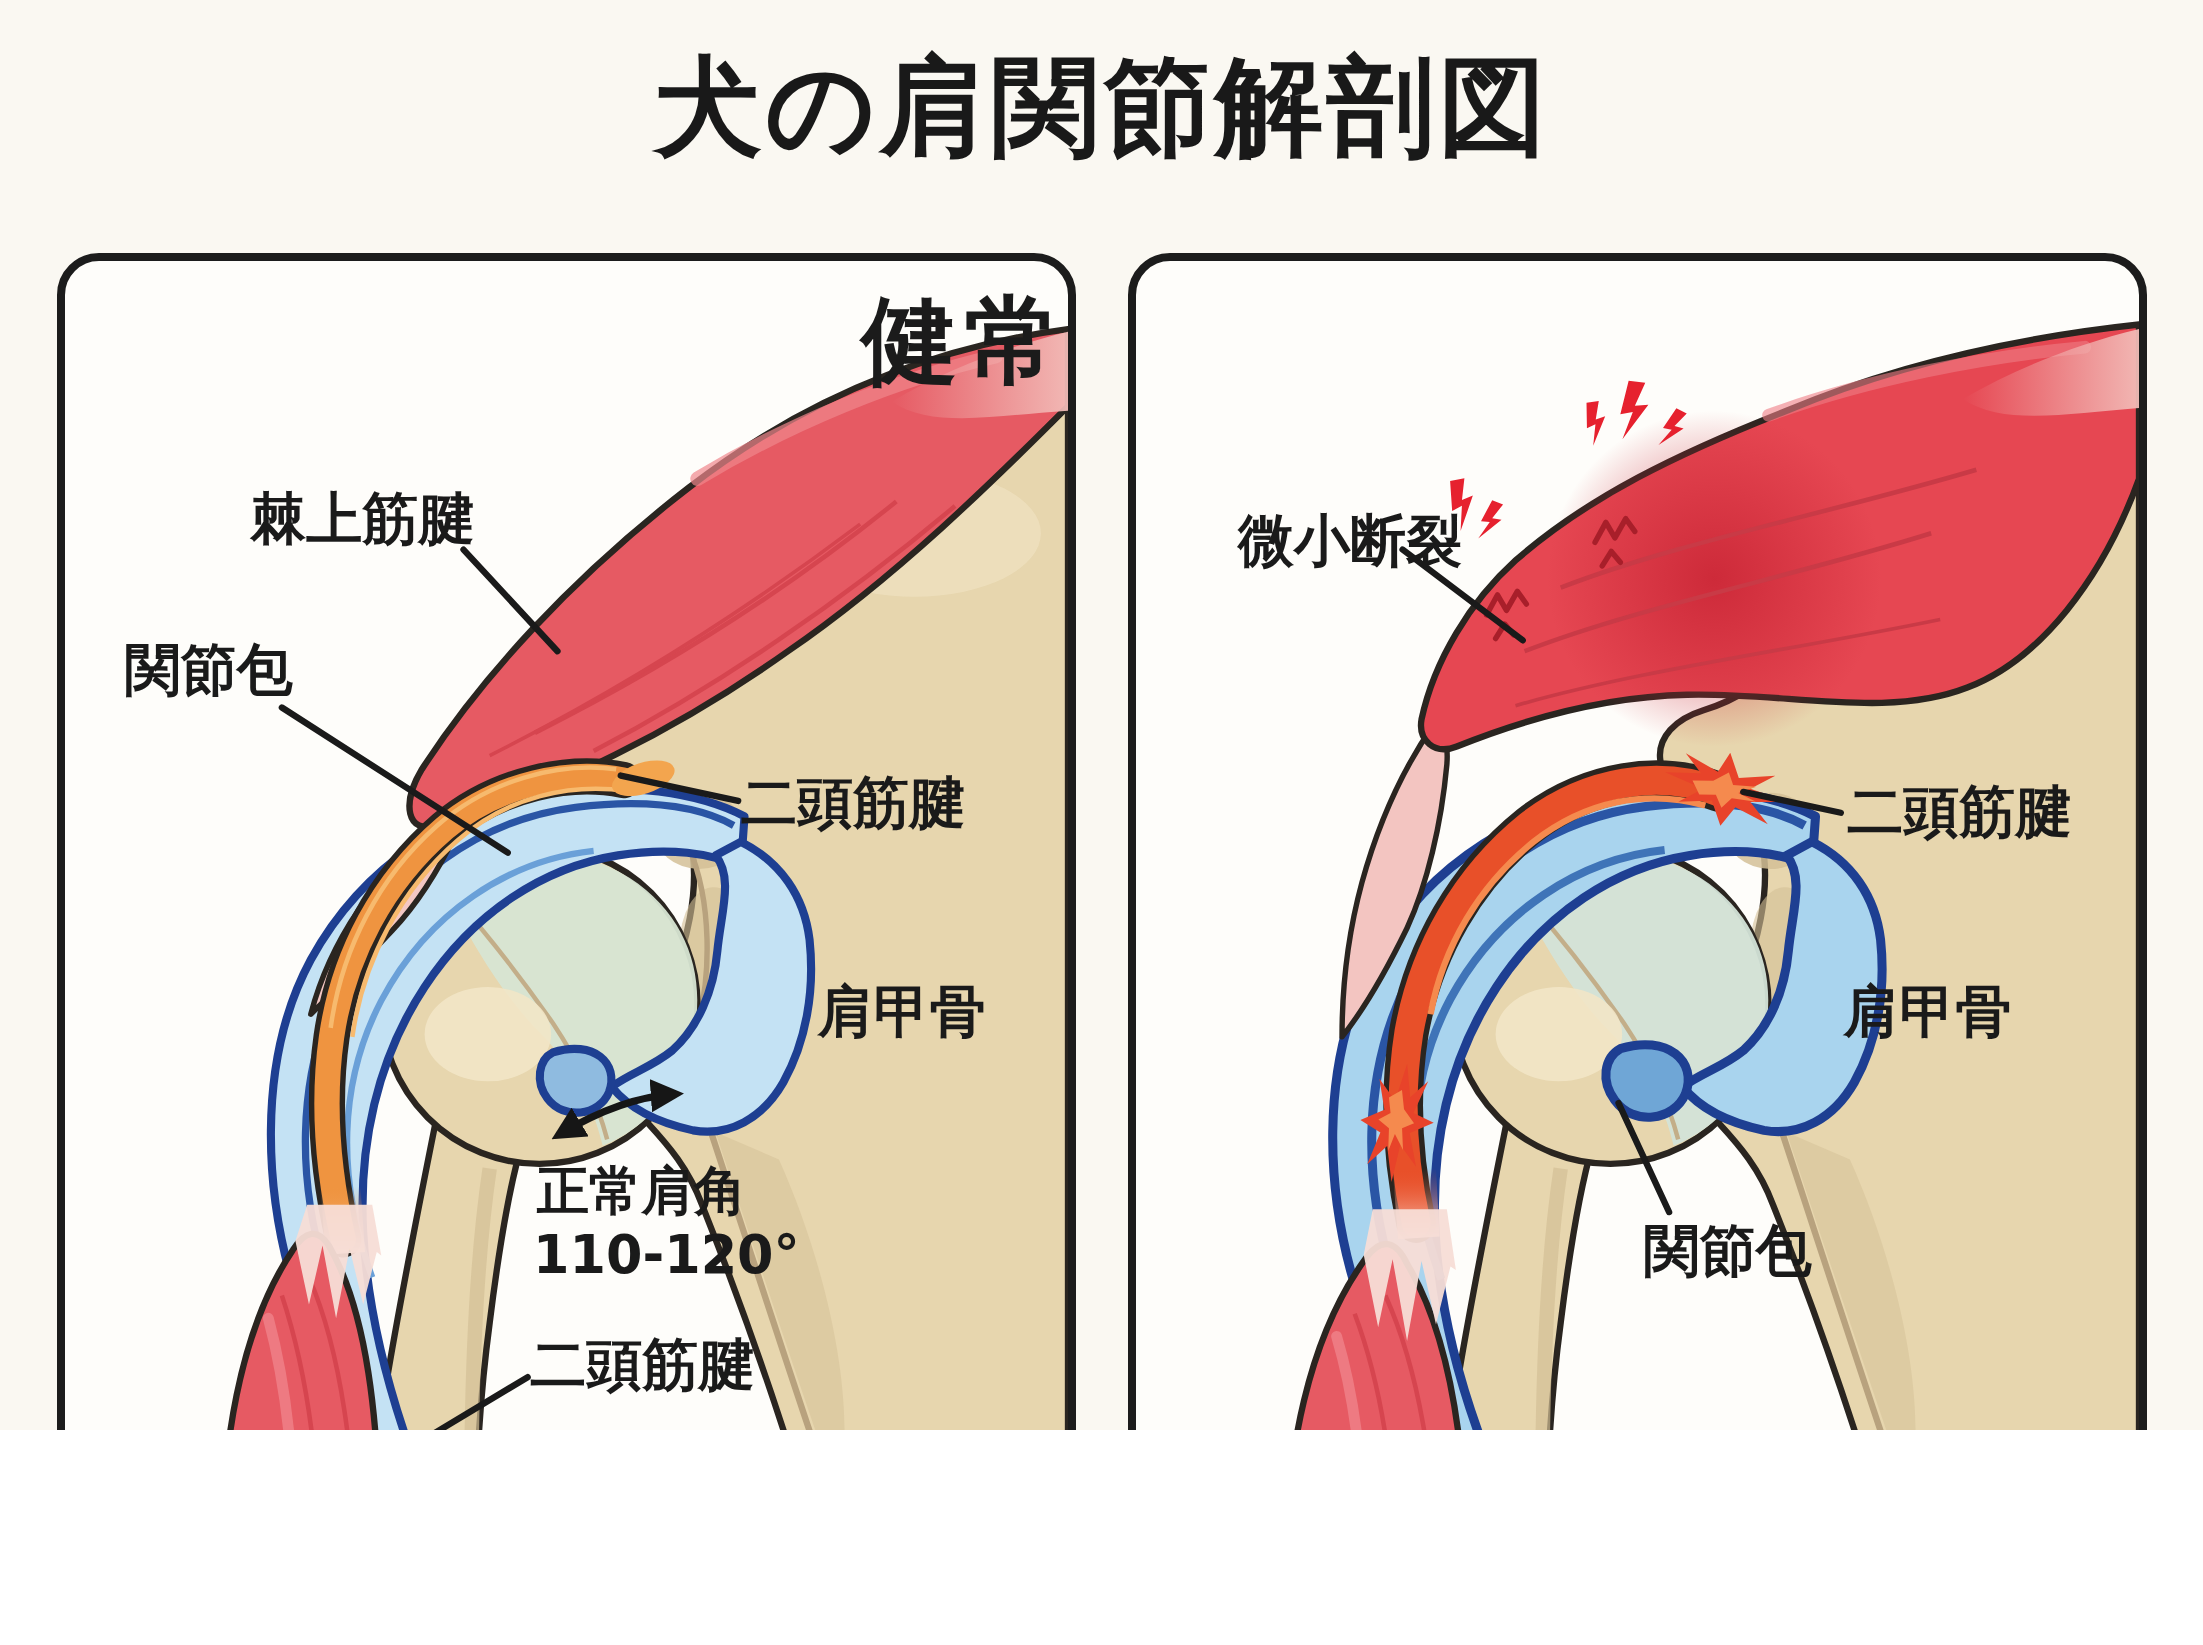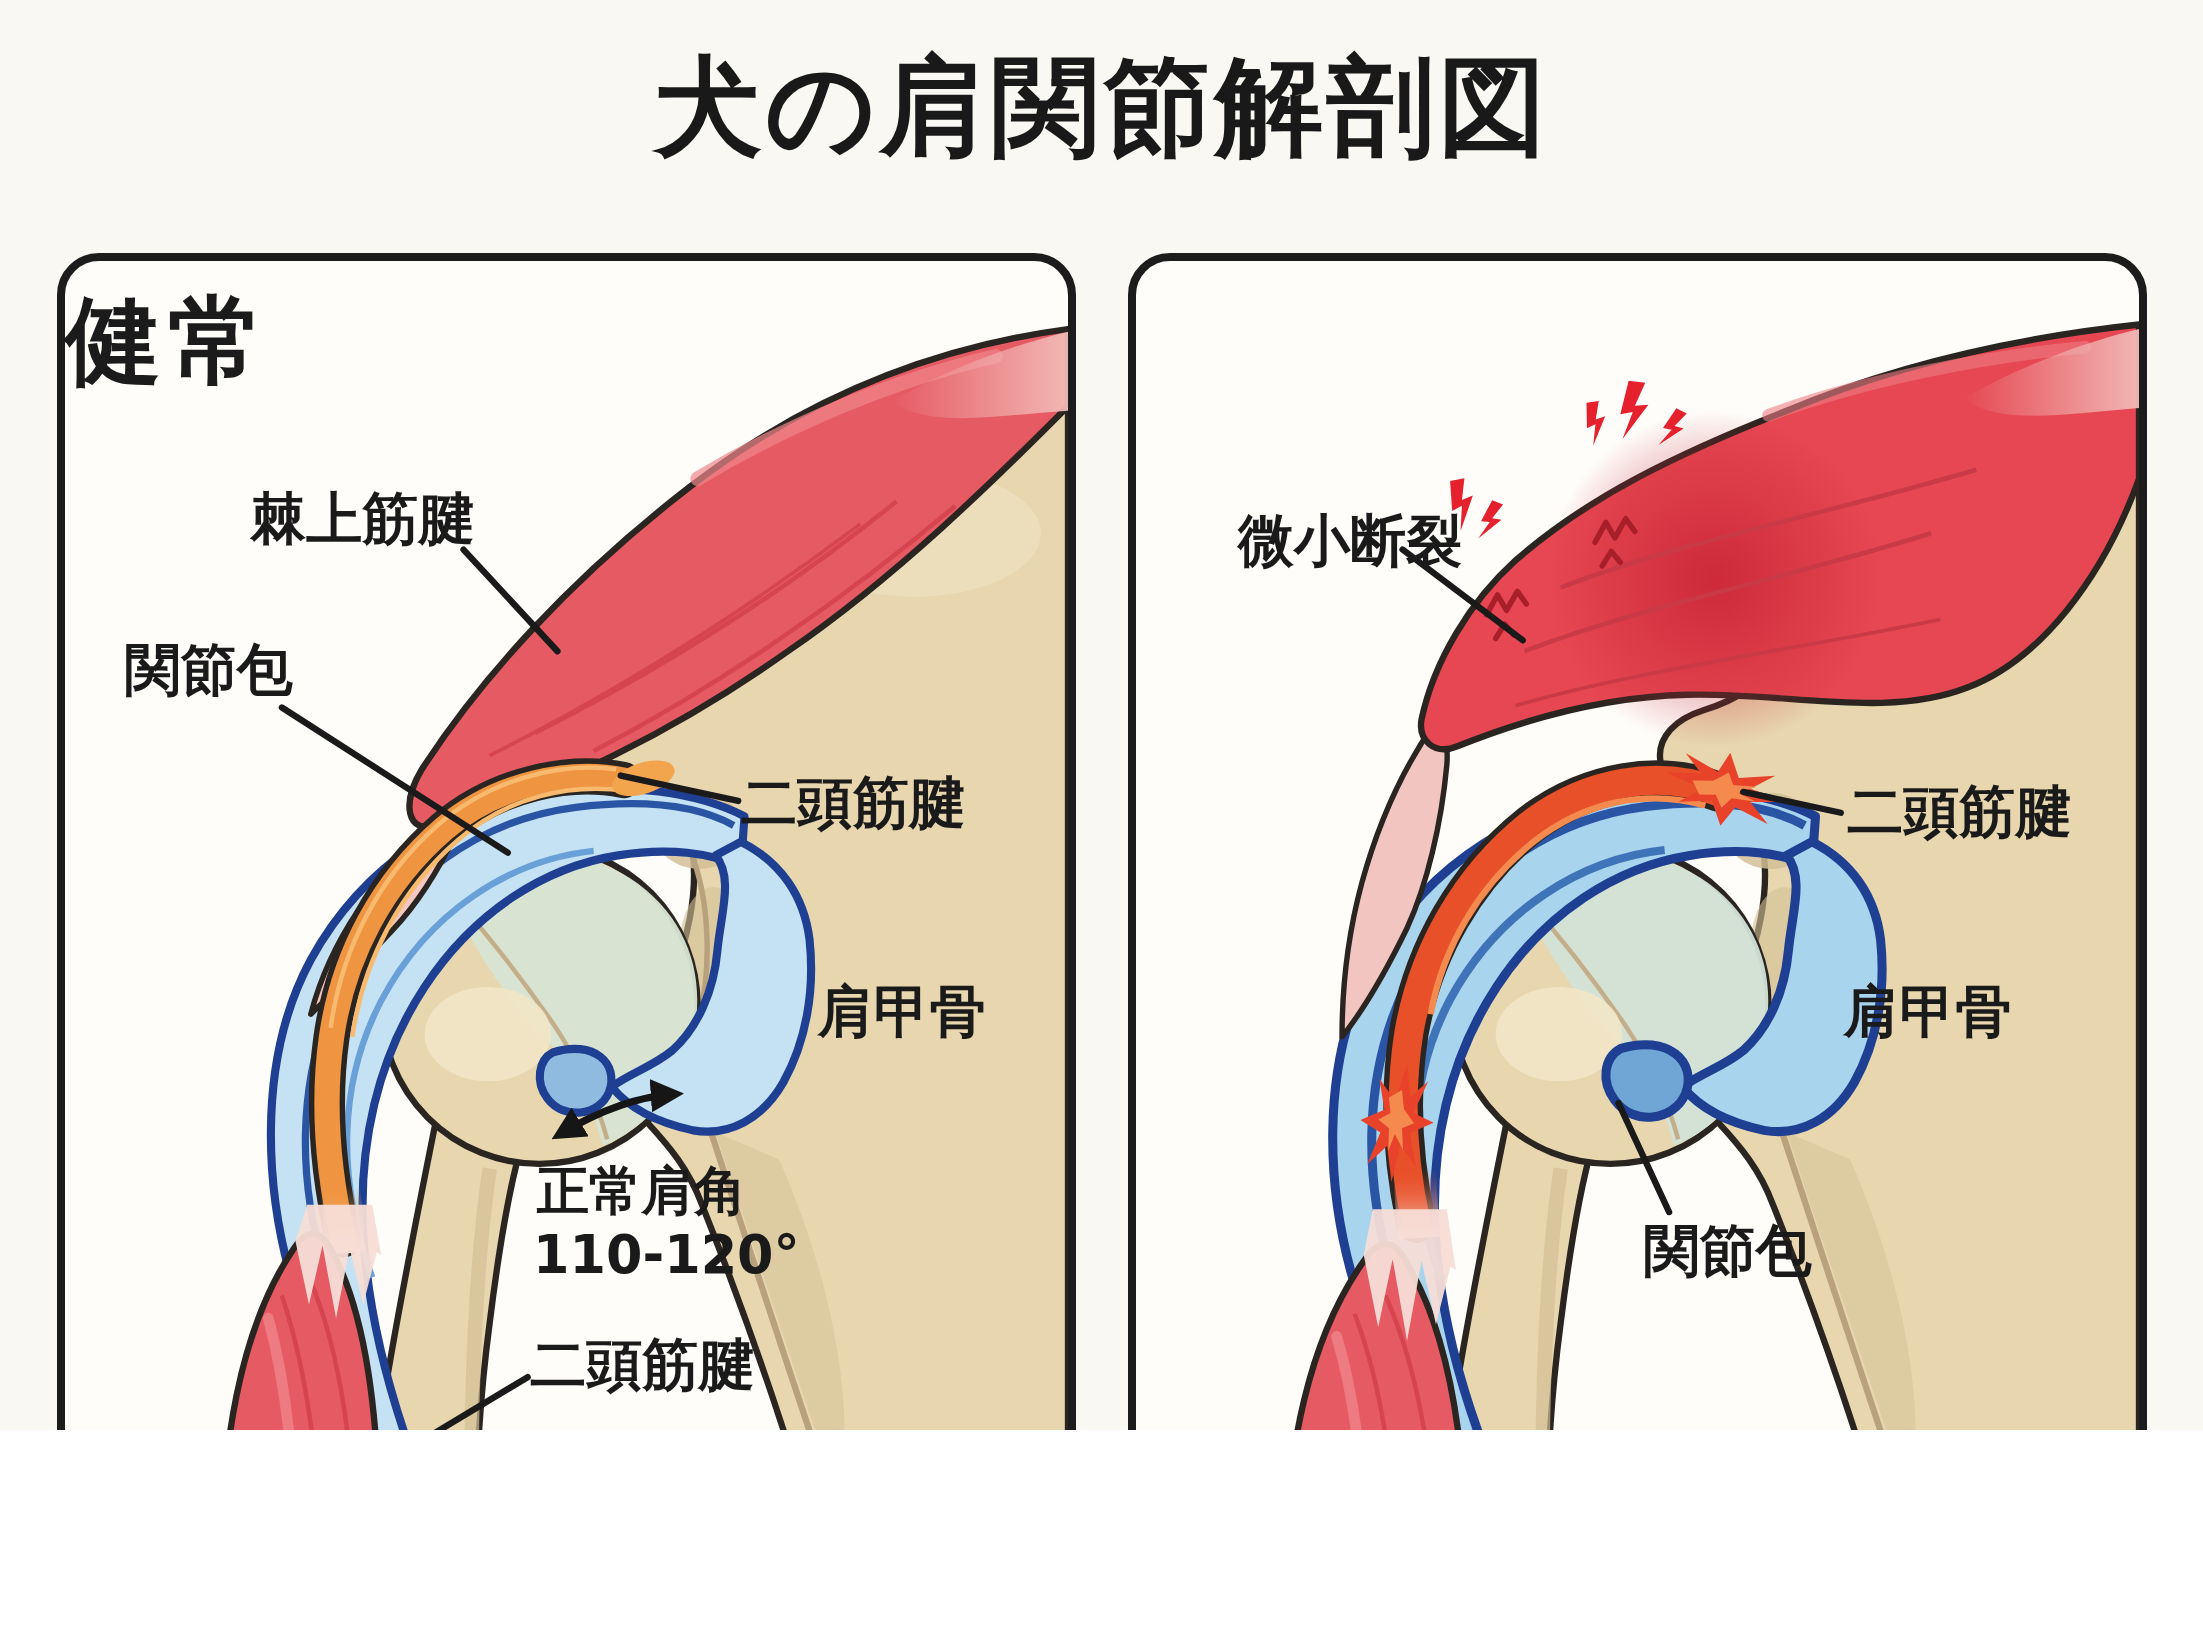--- a/index.html
+++ b/index.html
@@ -15,21 +15,21 @@
   }
   .panel{
     position:absolute;top:253px;width:1019px;height:1350px;
     background:#fefdfa;border:8.3px solid #1c1c1c;border-radius:42px;
     box-sizing:border-box;overflow:hidden;
   }
   .panel.left{left:57px;}
   .panel.right{left:1128px;}
   .panel-heading{
     position:absolute;top:16.5px;left:0;right:0;z-index:2;
-    text-align:left;font-size:96px;font-weight:800;color:#1b1b1b;
+    text-align:right;font-size:96px;font-weight:800;color:#1b1b1b;
     letter-spacing:7.3px;
   }
   svg.anatomy{position:absolute;left:0;top:0;width:100%;height:100%;display:block;}
   svg.anatomy text{
     font-family:"DejaVu Sans","Liberation Sans",sans-serif;
     font-weight:700;fill:#1a1a1a;font-size:62px;
   }
   svg.anatomy text.small{font-size:58px;}
 </style>
 </head>

